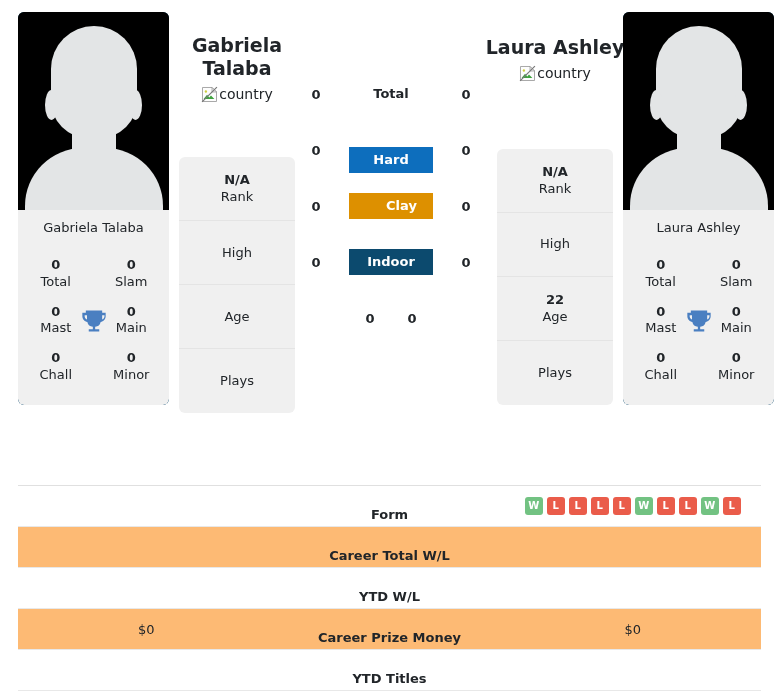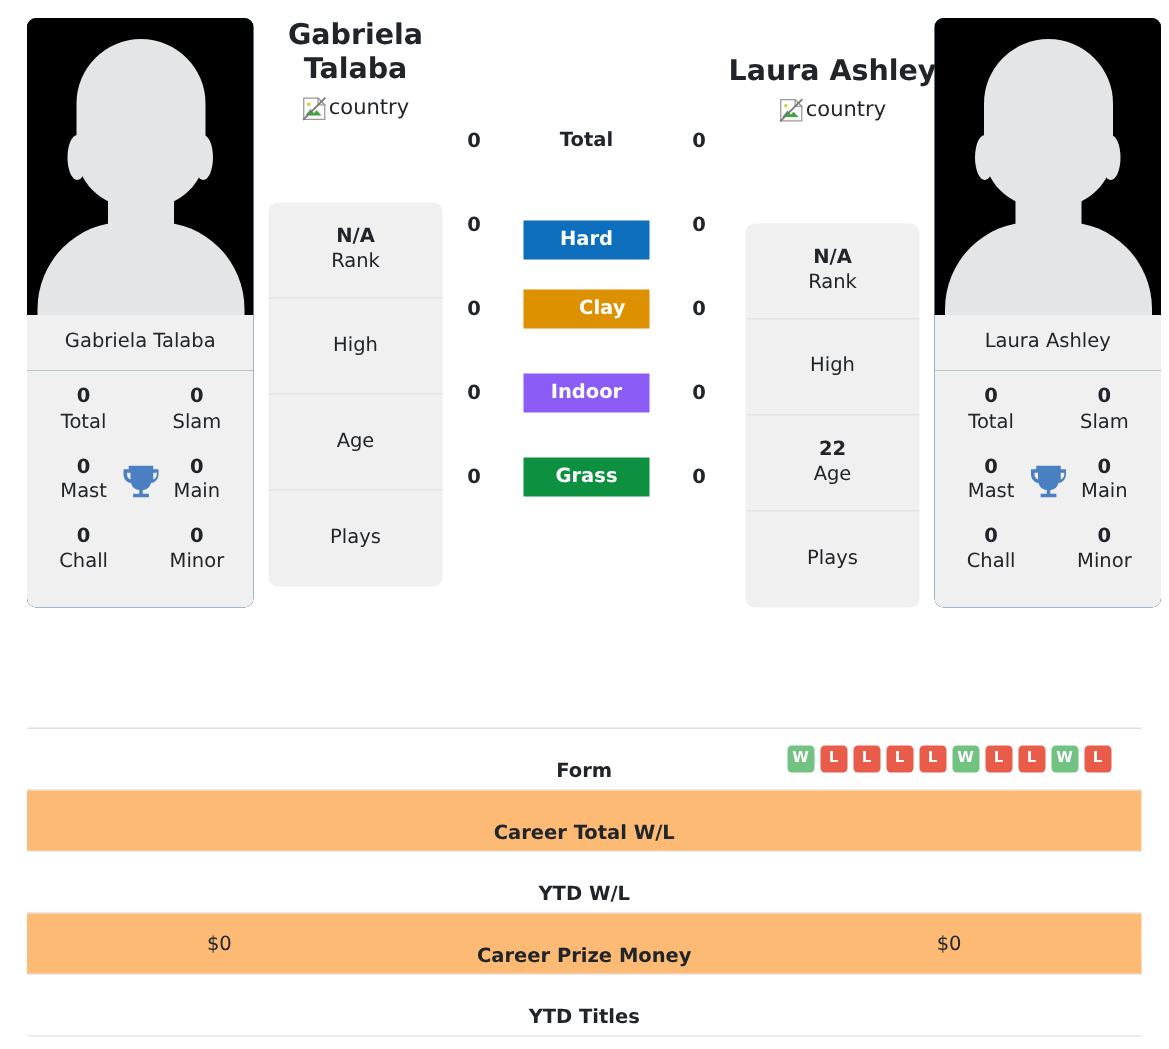--- a/index.html
+++ b/index.html
@@ -132,20 +132,21 @@
     display: flex;
     flex-direction: column;
     align-items: center;
   }
   .pname {
     font-size: 19px;
     font-weight: bold;
     text-align: center;
     line-height: 1.22;
     color: #212529;
+    margin-top: 22px;
   }
   .pname.single { margin-top: 24px; }
   .country-wrap {
     margin-top: 4px;
     display: flex;
     align-items: center;
     justify-content: center;
     font-size: 14px;
     color: #212529;
     height: 20px;
@@ -364,26 +365,25 @@
         <div class="surf-badge" id="badge-hard" style="background: rgb(13, 110, 189); margin-top: 20px;">Hard</div>
         <div class="surf-score">0</div>
       </div>
       <div class="surf-row">
         <div class="surf-score">0</div>
         <div class="surf-badge" id="badge-clay" style="background: rgb(221, 144, 0); padding-left: 21px;">Clay</div>
         <div class="surf-score">0</div>
       </div>
       <div class="surf-row">
         <div class="surf-score">0</div>
-        <div class="surf-badge" id="badge-indoor" style="background: #8b5cf6;">Indoor</div>
+        <div class="surf-badge" id="badge-indoor" style="background: #0c4a6e;">Indoor</div>
         <div class="surf-score">0</div>
       </div>
       <div class="surf-row">
         <div class="surf-score">0</div>
-        <div class="surf-badge" id="badge-grass" style="background: rgb(13, 145, 65);">Grass</div>
         <div class="surf-score">0</div>
       </div>
     </div>
 
     <div class="mid-col">
       <div class="pname single">
         <div style="white-space:nowrap;">Laura Ashley</div>
       </div>
       <div class="country-wrap">
         <svg class="broken-img" viewBox="0 0 16 16">

